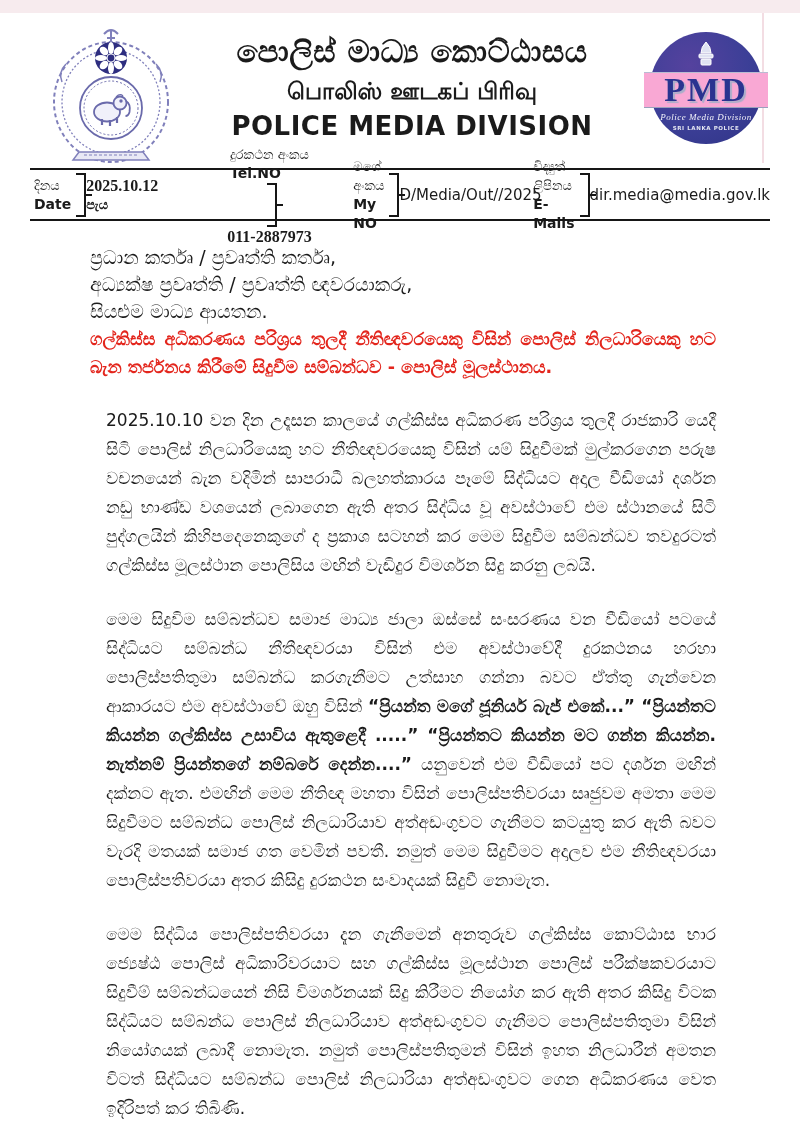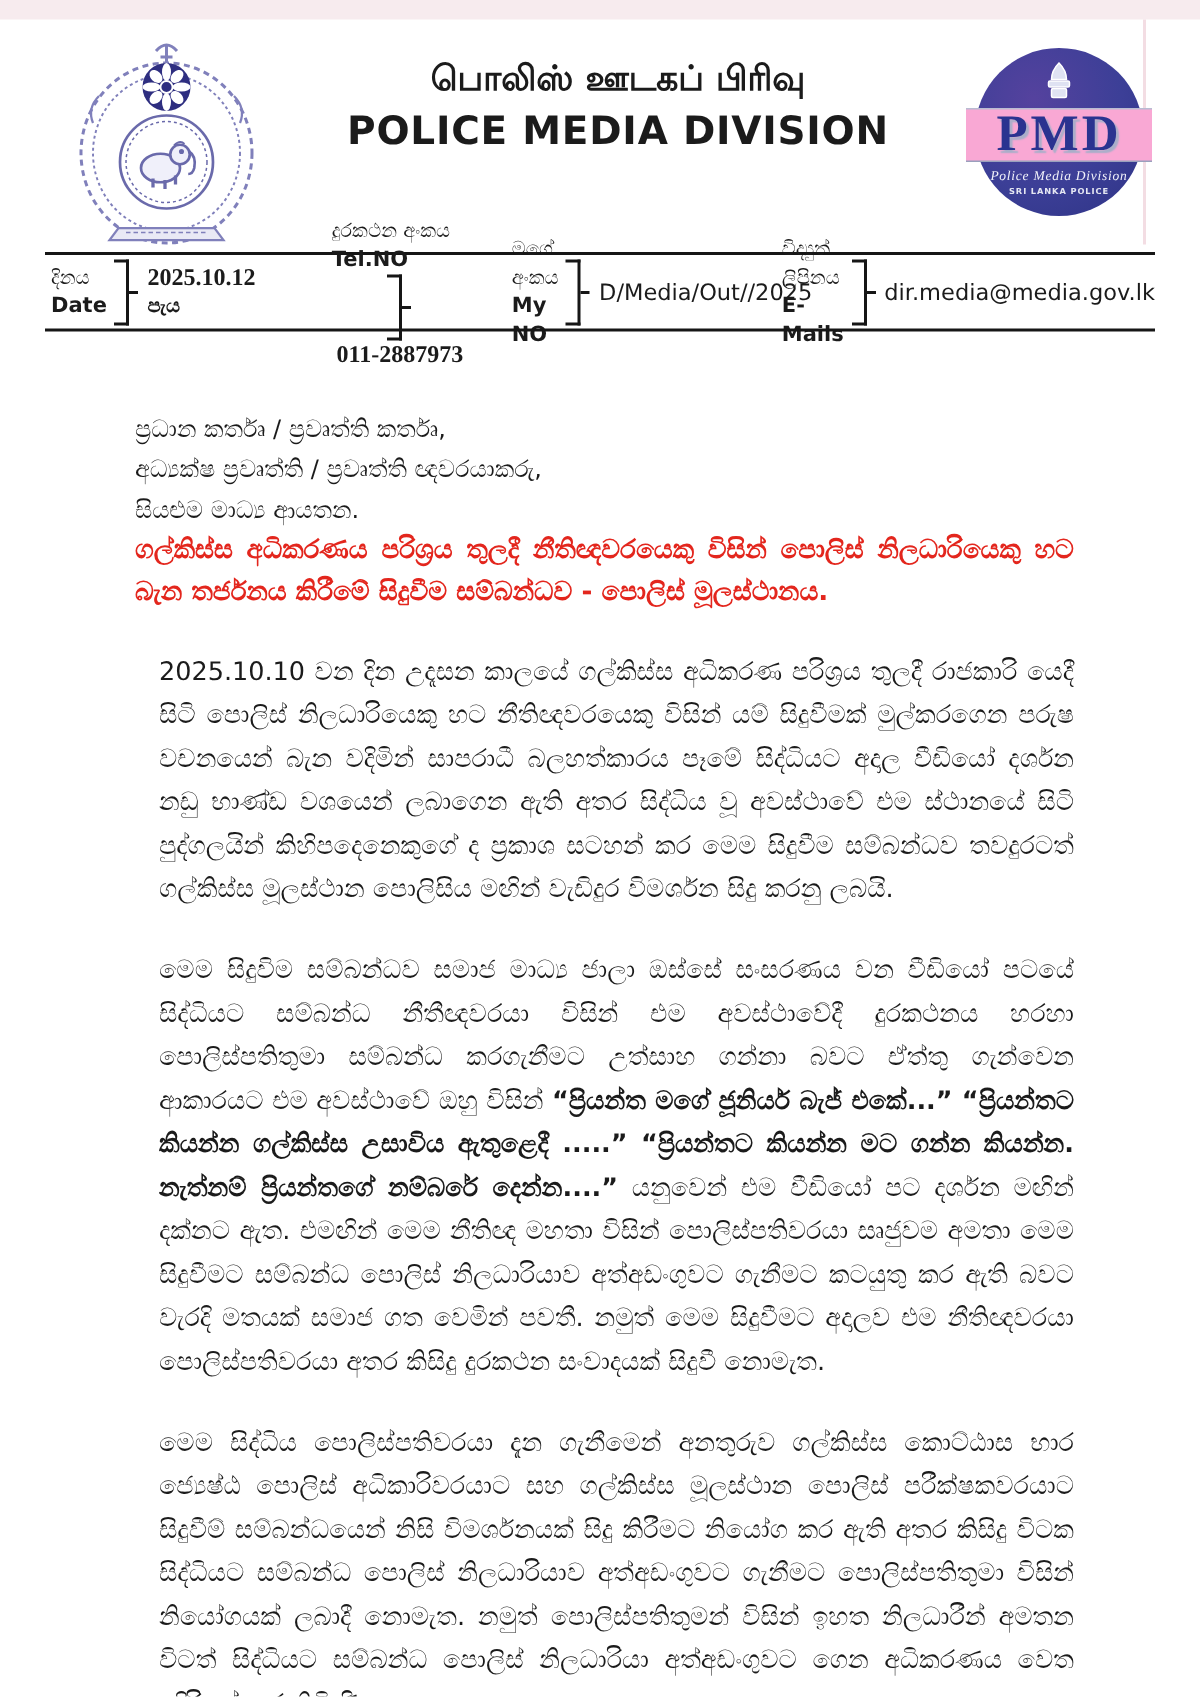--- a/index.html
+++ b/index.html
@@ -32,29 +32,29 @@
   
   .rule{position:absolute;left:30px;width:740px;height:0;border-top:2px solid #161616;}
   .rule-a{top:168px;} .rule-b{top:219px;}
   .info-bar{position:absolute;top:172px;left:34px;width:736px;height:46px;display:flex;align-items:center;}
   .info-field{display:flex;align-items:center;}
   .info-labels{display:flex;flex-direction:column;justify-content:center;line-height:19px;}
   .lab-si{font-size:13px;} .lab-en{font-size:14px;font-weight:bold;}
   .bracket{width:8px;height:40px;border-top:2px solid #161616;border-right:2px solid #161616;
      border-bottom:2px solid #161616;margin-left:5px;position:relative;flex:0 0 auto;}
   .bracket::after{content:"";position:absolute;right:-8px;top:19px;width:6px;height:2px;background:#161616;}
-  .info-value{margin-left:12px;display:flex;flex-direction:column;justify-content:center;line-height:19px;}
+  .info-value{display:flex;flex-direction:column;justify-content:center;line-height:19px;}
   .val-serif{font-family:"Liberation Serif","DejaVu Serif",serif;font-size:16px;font-weight:bold;}
   .val-sans{font-size:15px;}
   .val-sub{font-size:13px;font-weight:bold;}
   .f1{width:172px;} .f2{width:190px;flex-direction:column;} .f3{width:180px;} .f4{flex:1;}
 
   
   .letter{position:absolute;top:244px;left:90px;width:626px;}
-  .recipients{font-size:16px;line-height:27px;margin-top:28px;}
+  .recipients{font-size:19px;line-height:27px;}
   .subject{color:#e3261d;font-weight:bold;font-size:17.5px;line-height:28px;text-align:justify;}
   .paras .body-para{margin:25px 0 0 16px;font-size:17px;line-height:29px;text-align:justify;}
   .paras .seg-bold{font-weight:bold;}
 </style>
 </head>
 <body>
 
 <div class="page">
   <div class="scan-edge-top"></div>
   <div class="scan-edge-right"></div>
@@ -92,20 +92,21 @@
           <circle cx="76" cy="79" r="6.5" fill="#f0f0fa"></circle>
           <path d="M82 77 q5 3 3.5 11 q-1 4 -4 4"></path>
           <path d="M58 95 v6 M66 96 v6 M73 93 v6" stroke-width="2.2"></path>
           <path d="M72 73 q4 -4 7 -1" stroke-width="1.2"></path>
           <circle cx="77" cy="77" r="0.8" fill="#6a6aab"></circle>
         </g>
       </svg>
     </div>
 
     <div class="titles">
+      <div class="title-si">පොලිස් මාධ්‍ය කොට්ඨාසය</div>
       <div class="title-ta">பொலிஸ் ஊடகப் பிரிவு</div>
       <div class="title-en">POLICE MEDIA DIVISION</div>
     </div>
 
     <div class="pmd-wrap">
       <div class="pmd-circle"></div>
       <div class="pmd-crest-top">
         <svg width="22" height="28" viewBox="0 0 22 28">
           <g fill="#dfe2f2" stroke="#ffffff" stroke-width="1">
             <path d="M11 2 q5 5 5 11 h-10 q0 -6 5 -11z"></path>

